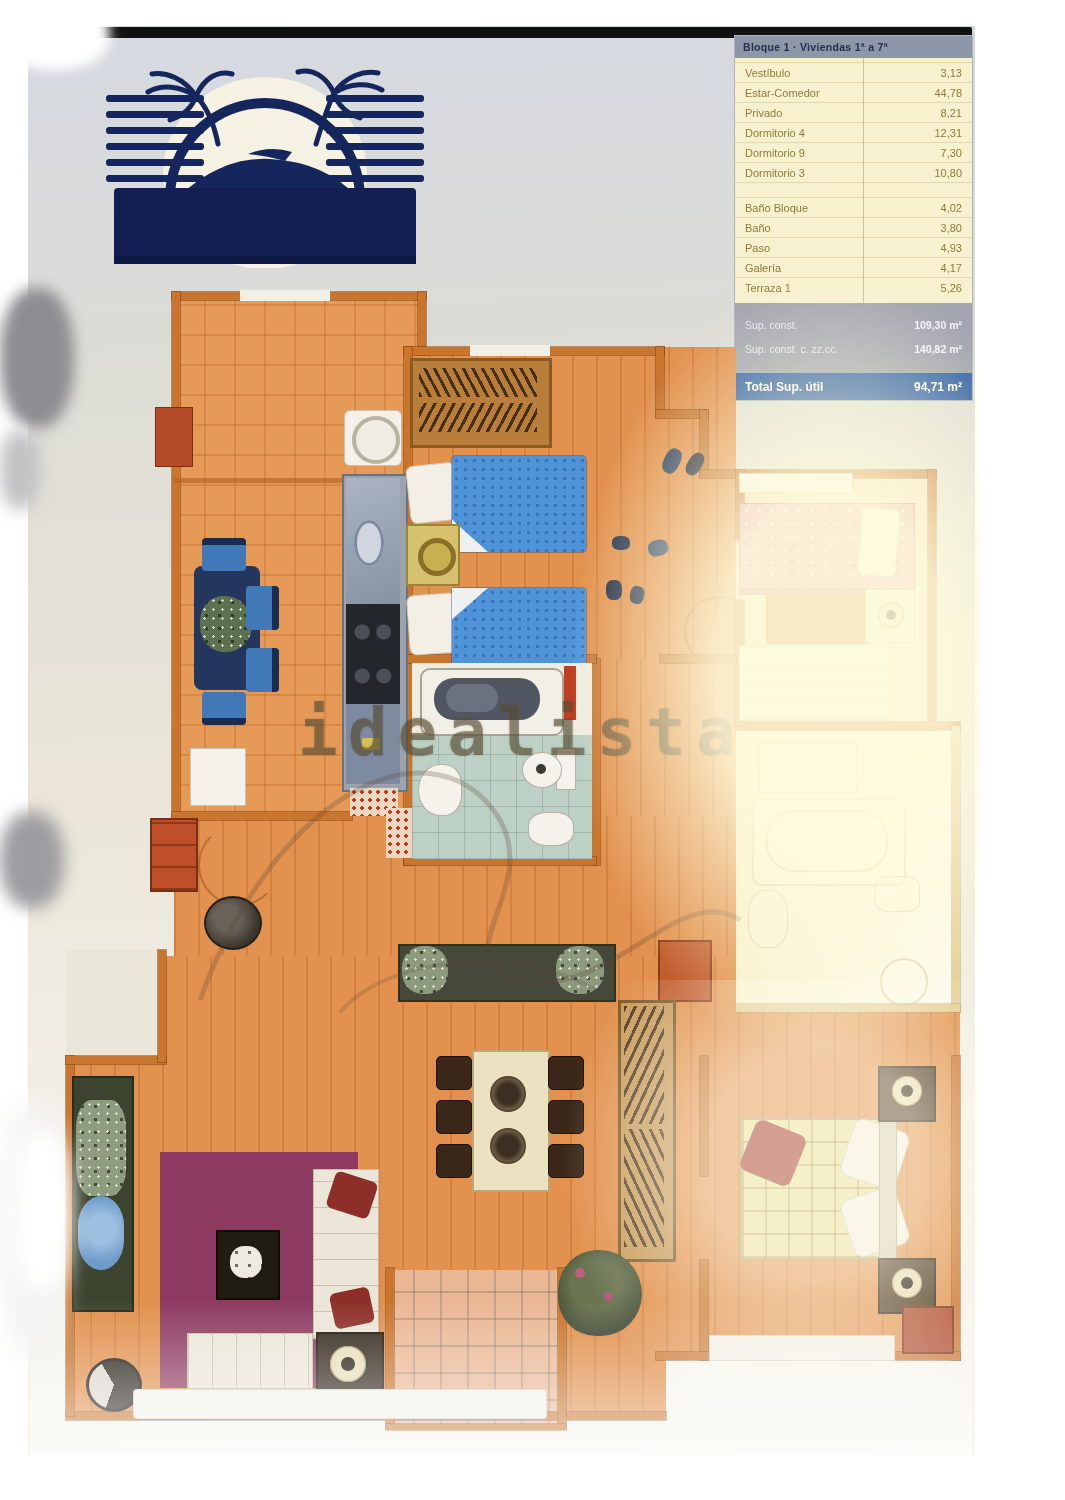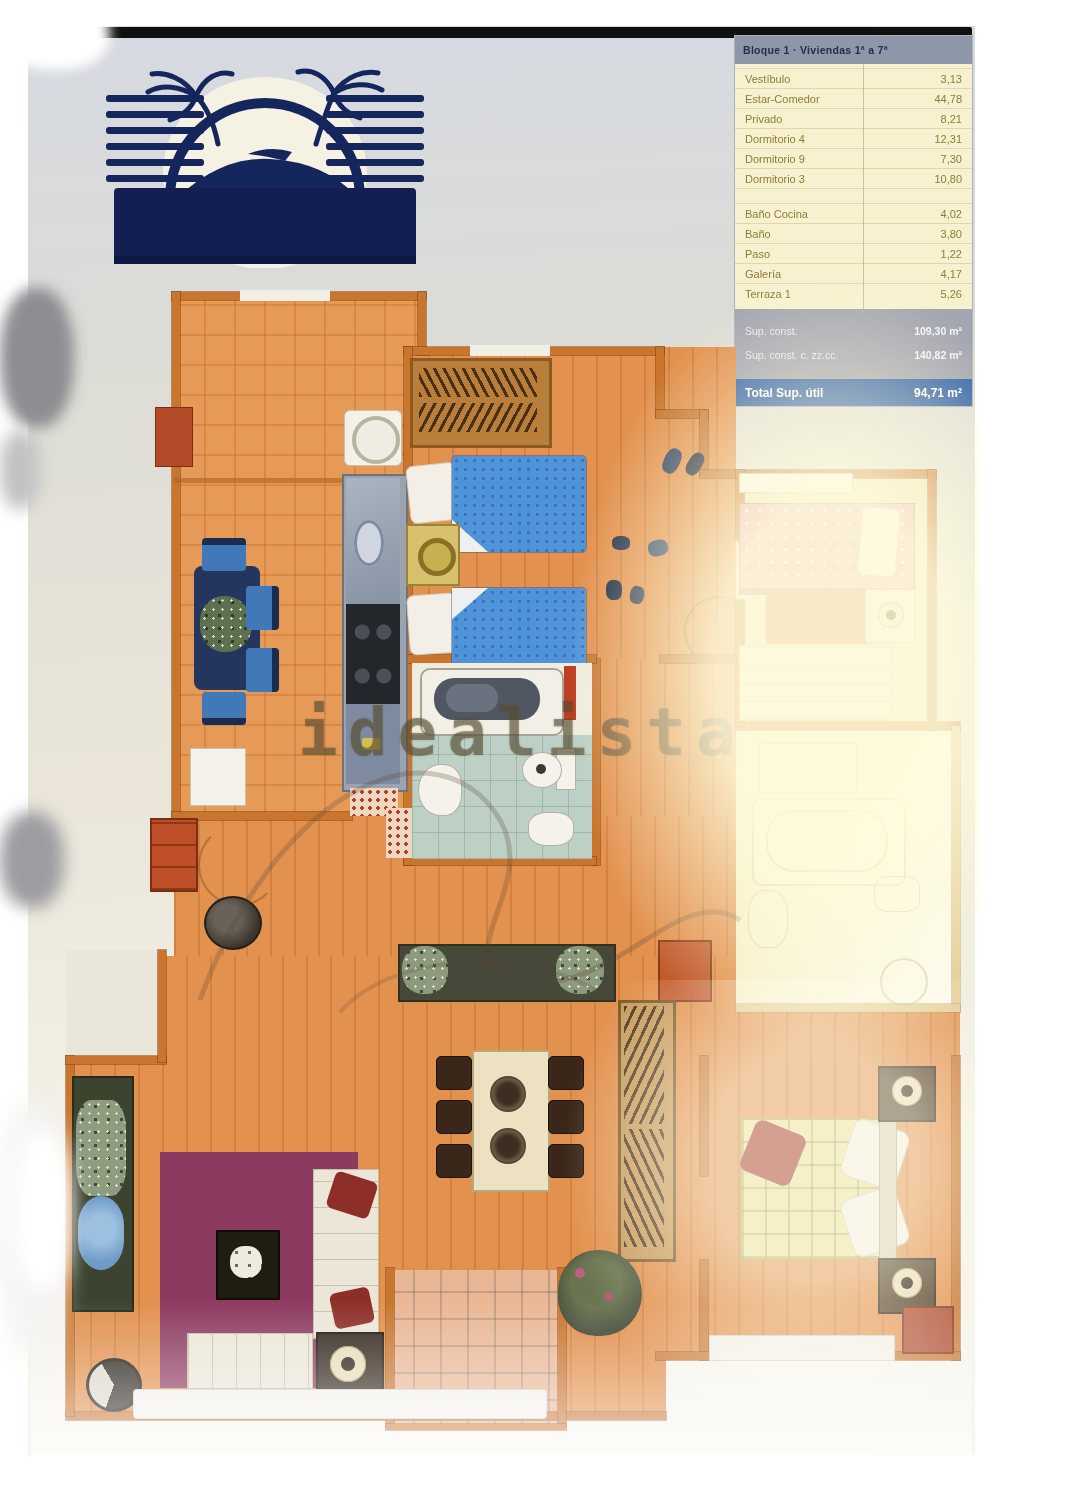--- a/index.html
+++ b/index.html
@@ -20,21 +20,21 @@
       repeating-linear-gradient(0deg,rgba(187,95,30,.3) 0 2px,transparent 2px 30px),
       repeating-linear-gradient(90deg,rgba(187,95,30,.3) 0 2px,transparent 2px 30px);}
   .tileP{background:#eab795;background-image:
       repeating-linear-gradient(0deg,rgba(120,110,100,.35) 0 1.5px,transparent 1.5px 27px),
       repeating-linear-gradient(90deg,rgba(120,110,100,.35) 0 1.5px,transparent 1.5px 27px);}
   .cream{background:#f1e0ba;}
   .brightbath{background:linear-gradient(115deg,#f3e9b8,#fbf7e3 70%,#fdfbf2);}
   .whitebox{background:#f4f1e8;border:1px solid #c9c2ae;}
   
   .table{left:735px;top:36px;width:237px;background:#c7cad2;box-shadow:0 0 0 1px #aeb2bc;font-family:"Liberation Sans",sans-serif;}
-  .t-head{height:28px;background:#8d97a8;color:#232f4e;font-size:10.5px;font-weight:bold;
+  .t-head{height:22px;background:#8d97a8;color:#232f4e;font-size:10.5px;font-weight:bold;
           display:flex;align-items:center;padding:0 8px;letter-spacing:.3px;}
   .t-body{position:relative;background:#f8f1cf;padding:4px 0 6px 0;}
   .t-row{height:19px;display:flex;align-items:center;justify-content:space-between;
          padding:0 10px 0 10px;font-size:11px;color:#8f7c37;border-top:1px solid rgba(185,165,105,.35);}
   .t-row:first-child{border-top:none;}
   .t-gap{height:14px;border-top:1px solid rgba(185,165,105,.35);}
   .t-div{position:absolute;left:128px;top:0;bottom:0;width:1px;background:rgba(120,110,80,.35);}
   .t-sum{background:#a3a5b0;padding:10px 0 12px 0;}
   .t-srow{height:24px;display:flex;align-items:center;justify-content:space-between;
           padding:0 10px;font-size:10.5px;color:#e7e9ef;}
@@ -127,30 +127,30 @@
       <div class="t-row">
             <span>Dormitorio 9</span>
             <span>7,30</span>
           </div>
       <div class="t-row">
             <span>Dormitorio 3</span>
             <span>10,80</span>
           </div>
       <div class="t-gap"></div>
       <div class="t-row">
-            <span>Baño Cocina</span>
+            <span>Baño Bloque</span>
             <span>4,02</span>
           </div>
       <div class="t-row">
             <span>Baño</span>
             <span>3,80</span>
           </div>
       <div class="t-row">
             <span>Paso</span>
-            <span>1,22</span>
+            <span>4,93</span>
           </div>
       <div class="t-row">
             <span>Galería</span>
             <span>4,17</span>
           </div>
       <div class="t-row">
             <span>Terraza 1</span>
             <span>5,26</span>
           </div>
     </div>

